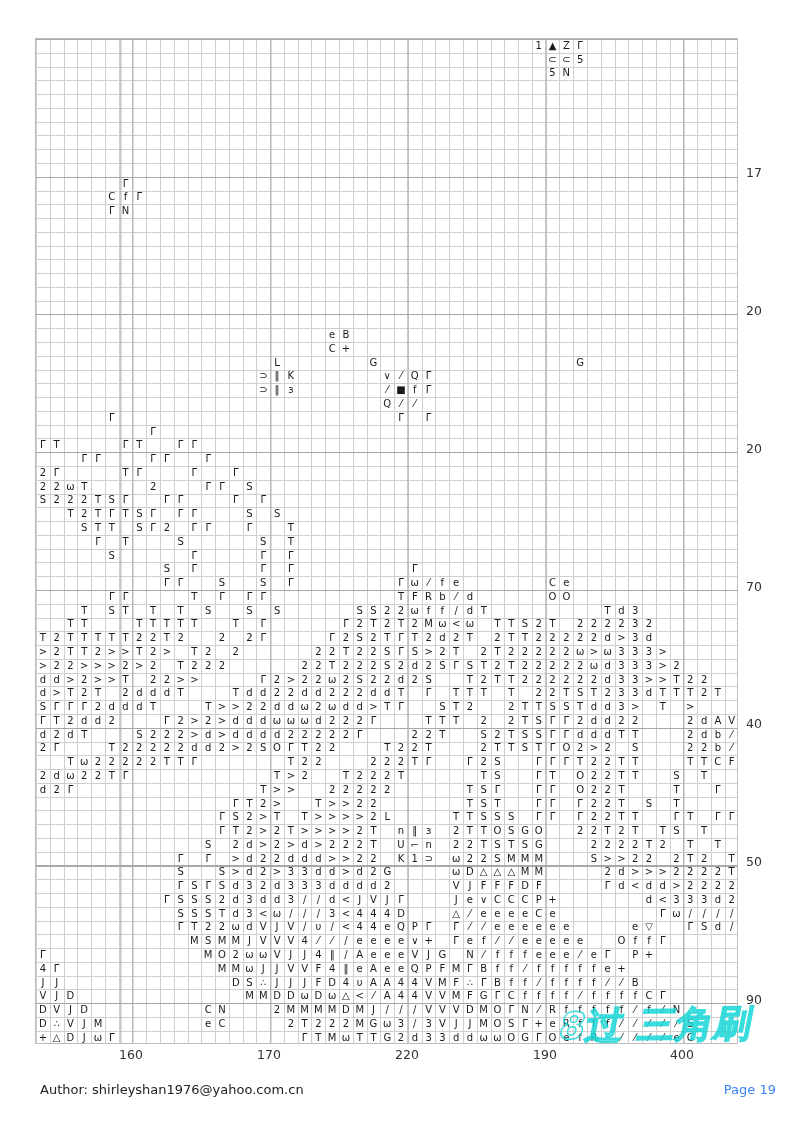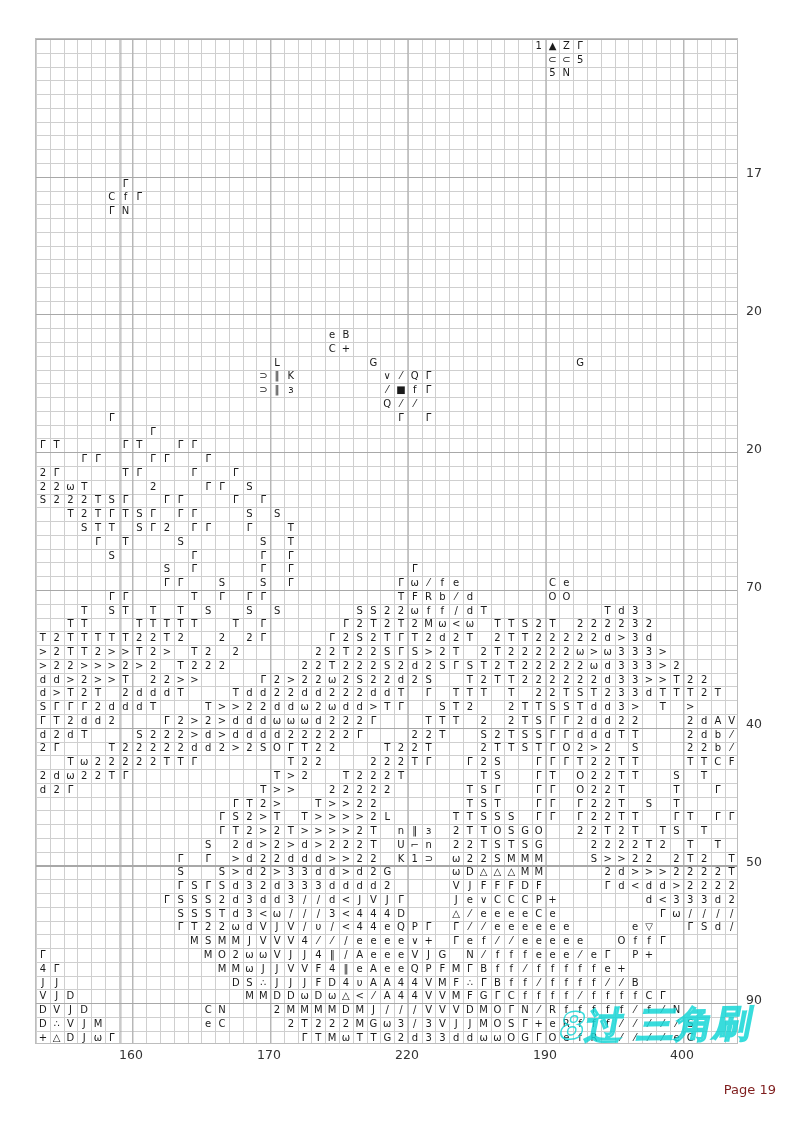--- a/index.html
+++ b/index.html
@@ -17,21 +17,21 @@
         align-items:center;justify-content:center;font-size:10px;line-height:1;
         color:#1a1a1a;font-family:"DejaVu Sans",sans-serif;font-weight:500;}
   .axis-x{position:absolute;top:1047px;transform:translateX(-50%);
           font-size:12.5px;color:#333;}
   .bx0{left:131px}.bx1{left:269px}.bx2{left:407px}.bx3{left:545px}.bx4{left:682px}
   .axis-y{position:absolute;left:746px;transform:translateY(-50%);
           font-size:12.5px;color:#333;}
   .by0{top:172px}.by1{top:310px}.by2{top:448px}.by3{top:586px}
   .by4{top:723px}.by5{top:861px}.by6{top:999px}
   .author{position:absolute;left:40px;top:1082px;font-size:13px;color:#222;}
-  .pageno{position:absolute;right:18px;top:1082px;font-size:13px;color:#7f1d1d;}
+  .pageno{position:absolute;right:18px;top:1082px;font-size:13px;color:#3b82f6;}
   .watermark{position:absolute;left:560px;top:1000px;width:230px;
              font-size:37px;font-weight:bold;letter-spacing:1px;
              color:transparent;-webkit-text-stroke:1.4px #16d6d6;
              transform:skewX(-12deg) rotate(-1deg);opacity:.85;pointer-events:none;
              white-space:nowrap;}
 </style>
 </head>
 <body>
 
 <div class="page">
@@ -1247,14 +1247,15 @@
   <span class="axis-y by0">17</span>
   <span class="axis-y by1">20</span>
   <span class="axis-y by2">20</span>
   <span class="axis-y by3">70</span>
   <span class="axis-y by4">40</span>
   <span class="axis-y by5">50</span>
   <span class="axis-y by6">90</span>
 
   <div class="watermark">8过 三角刷</div>
 
+  <div class="author">Author: shirleyshan1976@yahoo.com.cn</div>
   <div class="pageno">Page 19</div>
 </div>
 
 </body></html>

